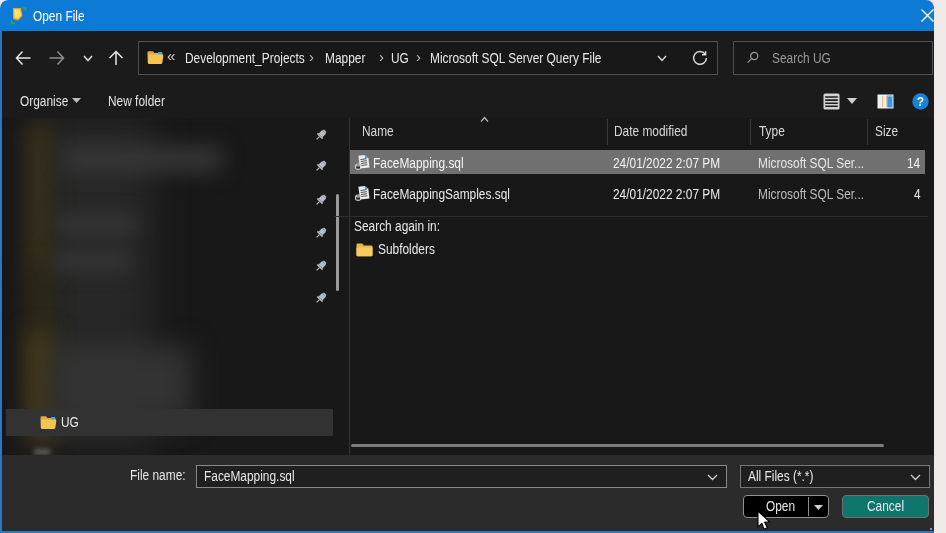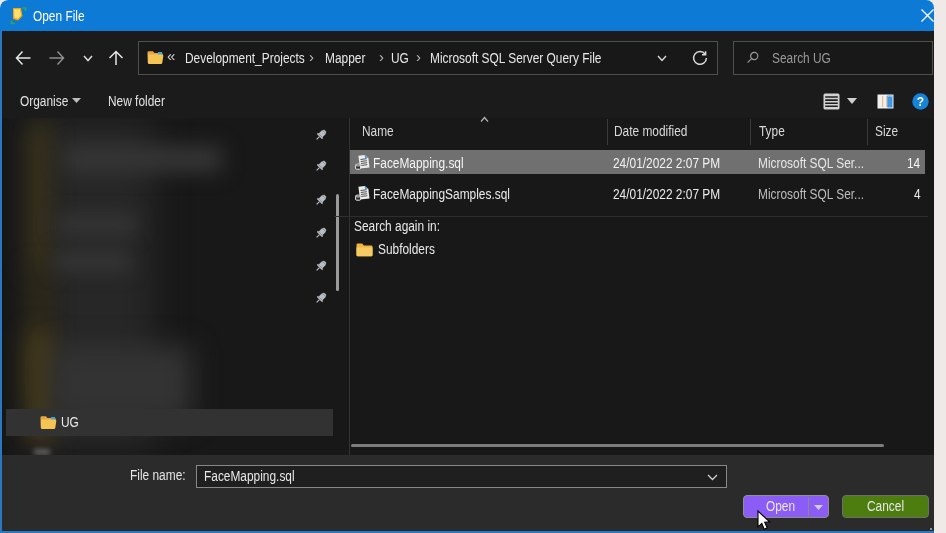--- a/index.html
+++ b/index.html
@@ -16,21 +16,21 @@
   .csep{color:#bdbdbd;}
   
   #content{left:2px;top:118px;width:942px;height:337px;background:#181818;}
   .hdrtxt{color:#d9d9d9;}
   .hsep{width:1px;height:26px;background:#3a3a3a;top:1px;}
   .rowtxt{color:#eaeaea;}
   .dim{color:#bdbdbd;}
   
   #bottom{left:2px;top:455px;width:942px;height:76px;background:#2b2b2b;}
   .combo{background:#1f1f1f;border:1px solid #888;box-sizing:border-box;}
-  .btn{background:#4d7c0f;border:1px solid #6e6e6e;box-sizing:border-box;border-radius:4px;}
+  .btn{background:#0f766e;border:1px solid #6e6e6e;box-sizing:border-box;border-radius:4px;}
   #bl{left:0;top:31px;width:2px;height:502px;background:#2b77c0;}
   #br{left:944px;top:31px;width:2px;height:502px;background:#2b77c0;}
   #bb{left:0;top:531px;width:946px;height:2px;background:#2b77c0;}
 </style>
 </head>
 <body>
 <div id="win">
 
   <div class="abs" id="titlebar"></div>
   <svg class="abs" style="left:9px;top:6px" width="19" height="20" viewBox="0 0 19 20">
@@ -234,21 +234,27 @@
   </div>
 
   <div class="abs" id="bottom">
     <div class="t" style="left:128px;top:12px;color:#e6e6e6;">File name:</div>
     <div class="abs combo" style="left:194px;top:10px;width:531px;height:23px;">
       <div class="t" style="left:7px;top:2px;color:#e8e8e8;">FaceMapping.sql</div>
       <svg class="abs" style="right:8px;top:8px" width="11" height="7" viewBox="0 0 11 7">
           <path d="M1 1 L5.5 5.5 L10 1" stroke="#cfcfcf" stroke-width="1.3" fill="none"></path>
         </svg>
     </div>
-    <div class="abs btn" style="left:741px;top:40px;width:86px;height:23px;background:#8b5cf6;border-color:#909090;padding-left:46px;">
+    <div class="abs combo" style="left:738px;top:10px;width:190px;height:23px;border-color:#777;">
+      <div class="t" style="left:7px;top:2px;color:#e8e8e8;">All Files (*.*)</div>
+      <svg class="abs" style="right:8px;top:8px" width="11" height="7" viewBox="0 0 11 7">
+          <path d="M1 1 L5.5 5.5 L10 1" stroke="#cfcfcf" stroke-width="1.3" fill="none"></path>
+        </svg>
+    </div>
+    <div class="abs btn" style="left:741px;top:40px;width:86px;height:23px;background:#000000;border-color:#909090;padding-left:46px;">
       <div class="t" style="left:22px;top:2px;color:#e8e8e8;">Open</div>
       <div class="abs" style="left:64px;top:1px;width:1px;height:19px;background:#8a8a8a;"></div>
       <svg class="abs" style="left:70px;top:9px" width="9" height="6" viewBox="0 0 9 6">
           <path d="M0 0 L4.5 5 L9 0 Z" fill="#cfcfcf"></path>
         </svg>
     </div>
     <div class="abs btn" style="left:840px;top:40px;width:87px;height:23px;">
       <div class="t" style="left:24px;top:2px;color:#e8e8e8;">Cancel</div>
     </div>
     <svg class="abs" style="left:755px;top:55px" width="14" height="21" viewBox="0 0 14 21">

